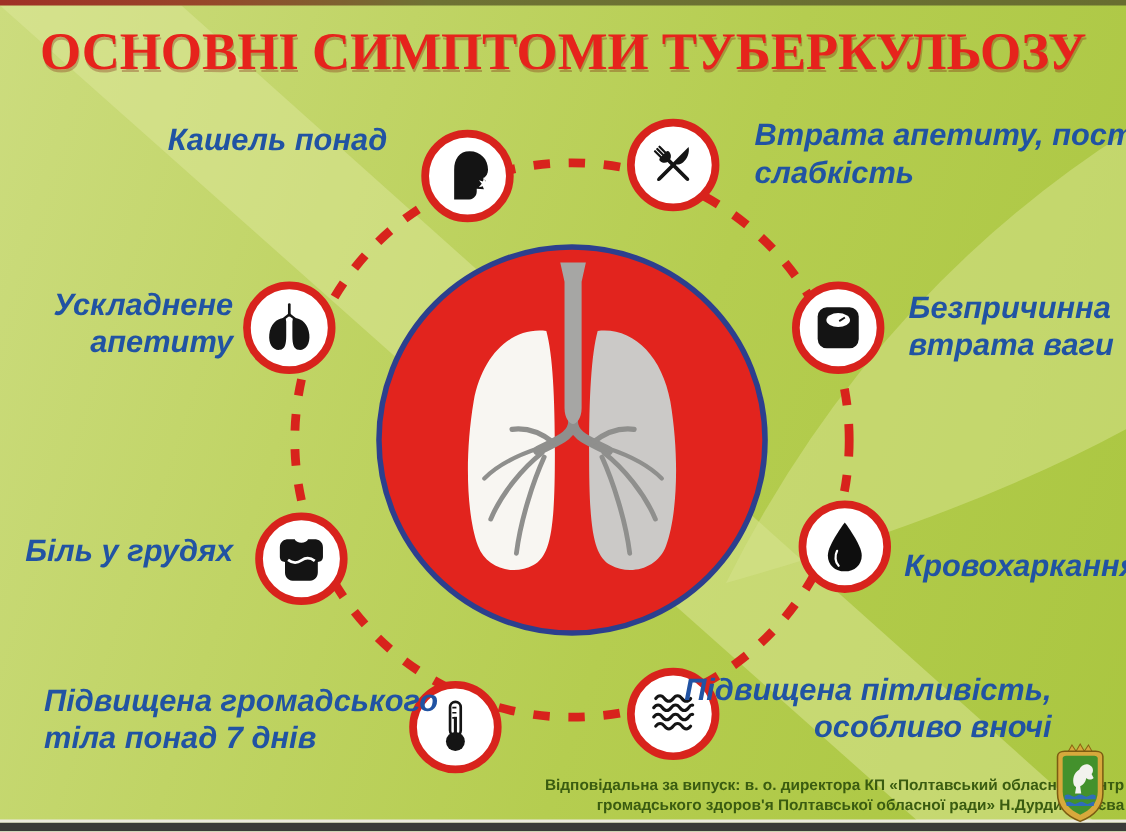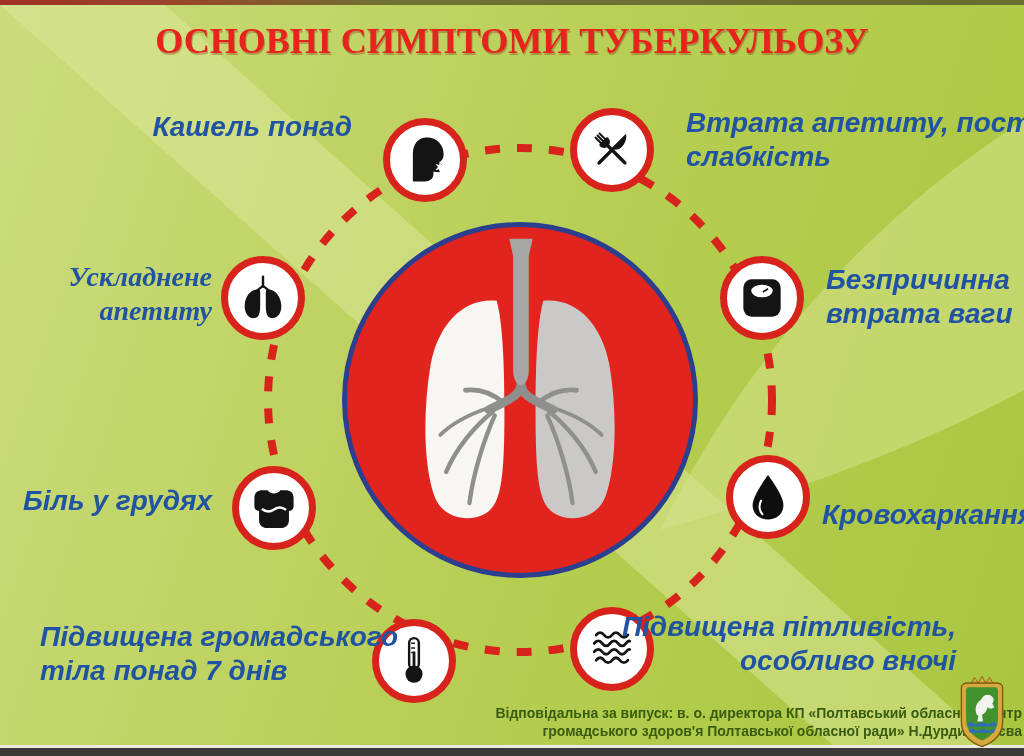--- a/index.html
+++ b/index.html
@@ -15,21 +15,21 @@
     position:absolute;left:0;top:0;width:1024px;height:5px;
     background:linear-gradient(90deg,#a03026 0%,#97462a 18%,#6e7234 38%,#686d30 100%);
     z-index:9;
   }
   .bottom-line{position:absolute;left:0;bottom:8px;width:1024px;height:3px;background:#eceadf;z-index:9;}
   .bottom-bar{position:absolute;left:0;bottom:0;width:1024px;height:8px;background:#3a3a38;z-index:9;}
   .title{
     position:absolute;left:0;top:20px;width:1024px;
     text-align:center;
     font-family:"Liberation Serif",serif;
-    font-weight:700;font-size:36px;letter-spacing:0px;
+    font-weight:700;font-size:48px;letter-spacing:0px;
     color:#e6231c;
     text-shadow:1px 2px 0 rgba(120,20,10,0.30);
     z-index:7;
   }
   .central-circle{
     position:absolute;left:342px;top:222px;width:356px;height:356px;
     border-radius:50%;
     background:#e2241e;
     border:5px solid #2c3f8e;
     box-sizing:border-box;
@@ -164,21 +164,21 @@
 
   <div class="label r" style="right:672px;top:110px;text-align:right;">
     <div>Кашель понад</div>
   </div>
 
   <div class="label" style="left:686px;top:106px;">
     <div>Втрата апетиту, постійна</div>
     <div>слабкість</div>
   </div>
 
-  <div class="label r" style="right:812px;top:260px;font-family:Liberation Serif, serif;">
+  <div class="label r" style="right:812px;top:260px;">
     <div>Ускладнене</div>
     <div>апетиту</div>
   </div>
 
   <div class="label" style="left:826px;top:263px;">
     <div>Безпричинна</div>
     <div>втрата ваги</div>
   </div>
 
   <div class="label r" style="right:812px;top:484px;">

